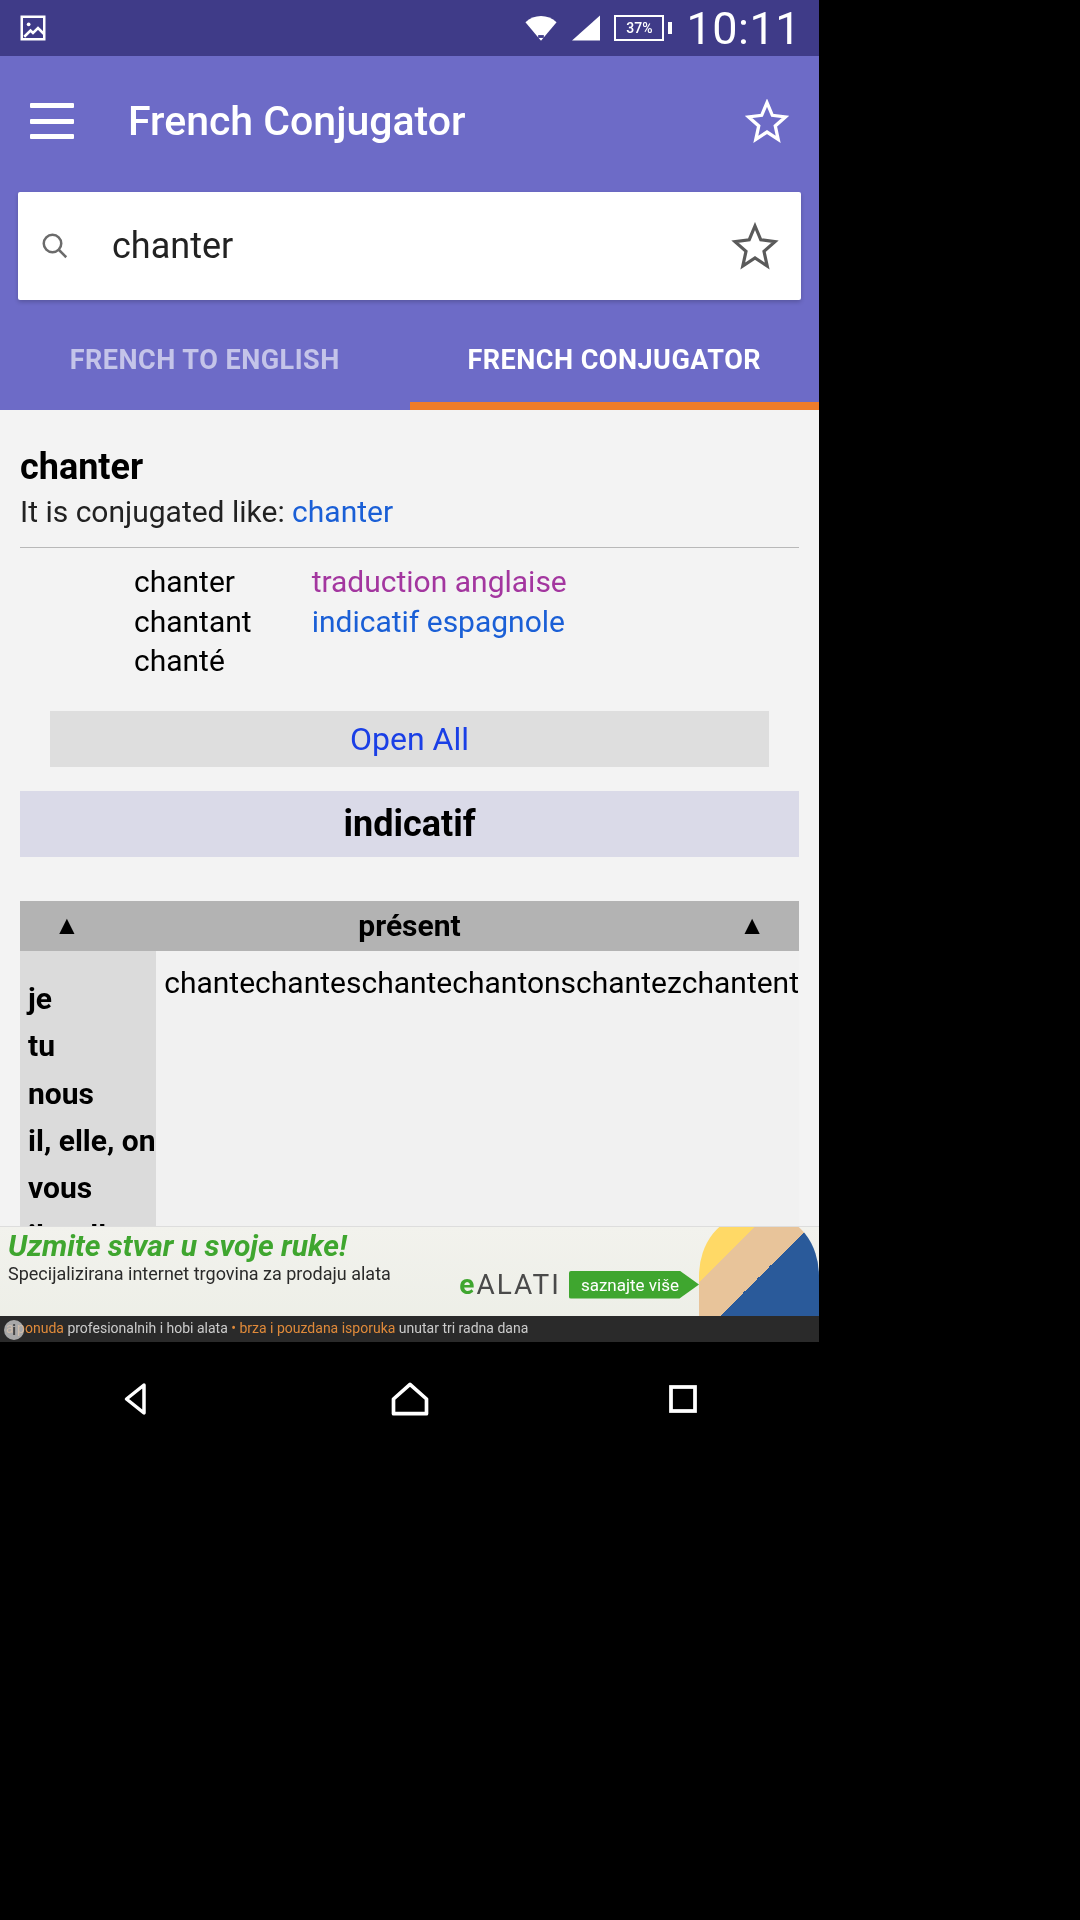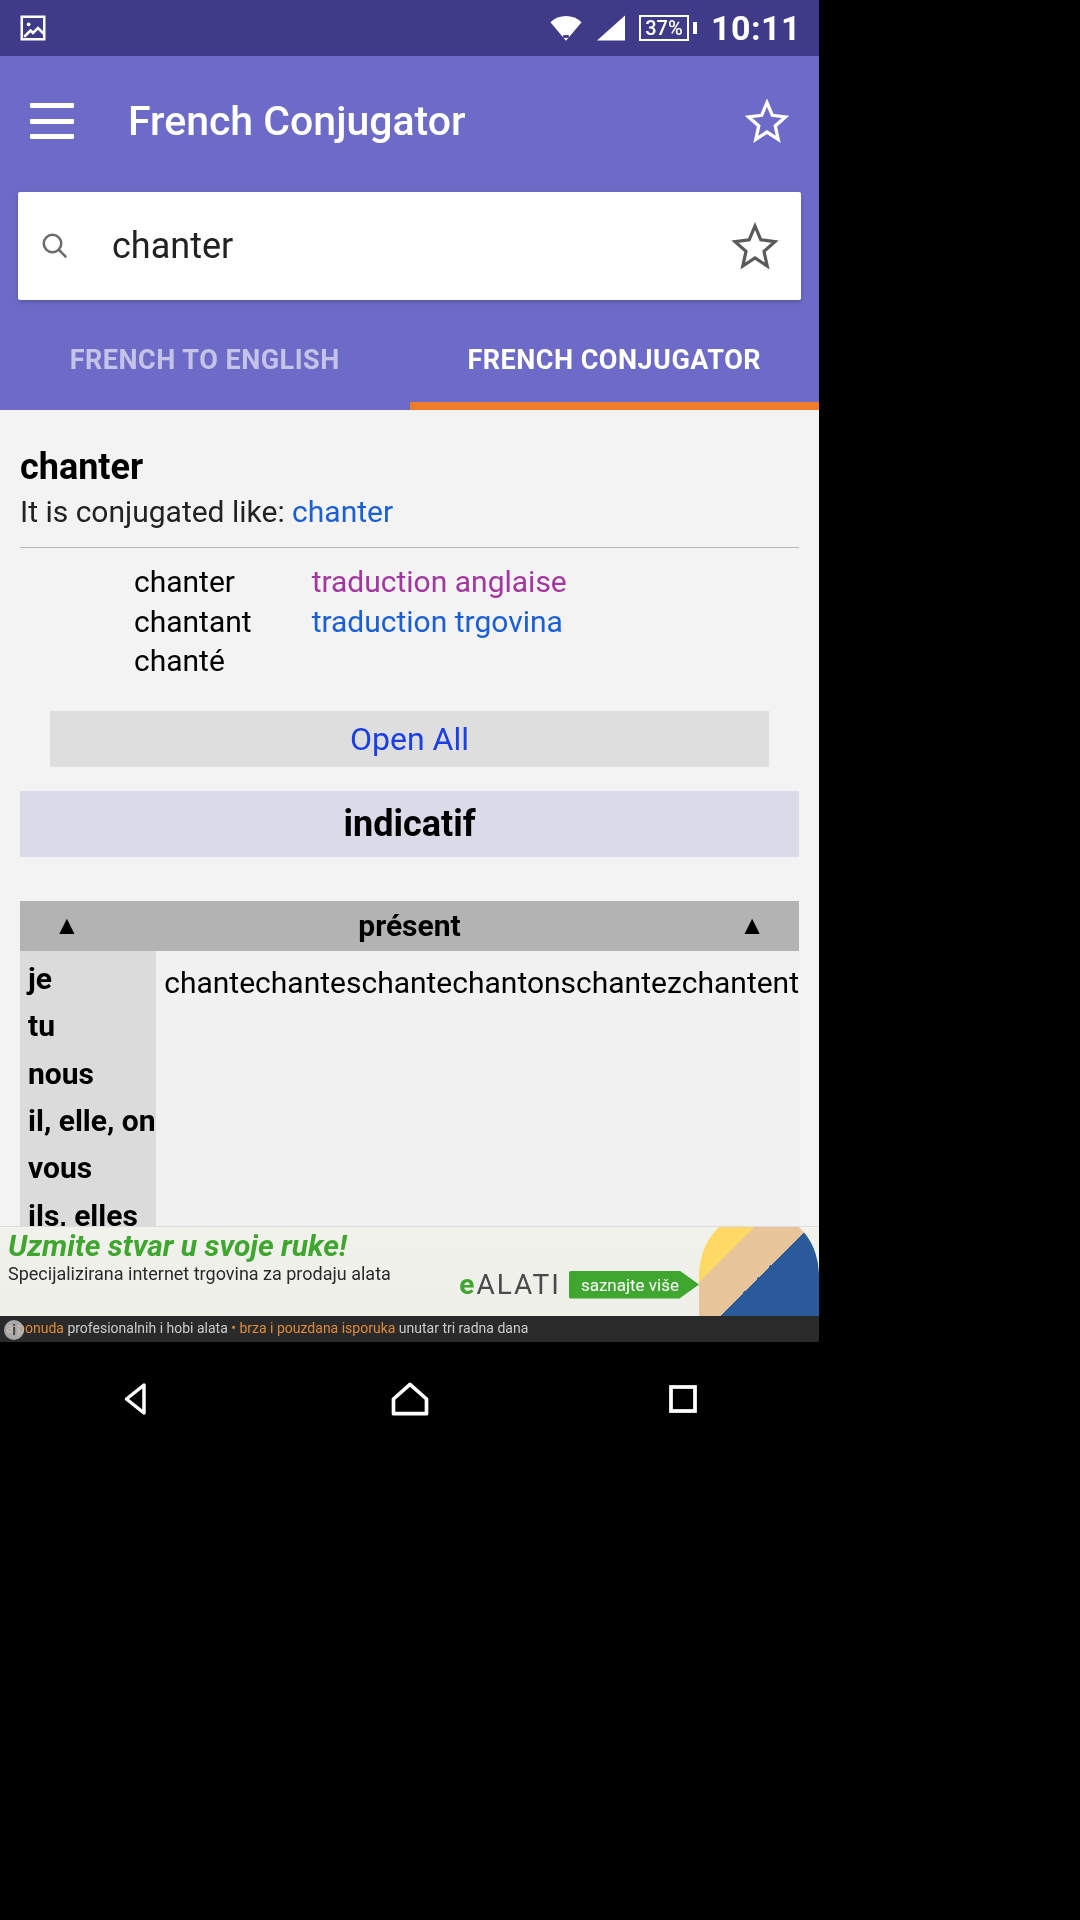--- a/index.html
+++ b/index.html
@@ -5,23 +5,23 @@
 * { margin:0; padding:0; box-sizing:border-box; font-family: Roboto, "Helvetica Neue", Arial, sans-serif; -webkit-font-smoothing:antialiased; }
 html,body { width:819px; height:1456px; background:#000; }
 .device { width:819px; height:1456px; display:flex; flex-direction:column; background:#f3f3f3; overflow:hidden; }
 
 
 .status-bar { height:56px; background:#3f3b88; color:#fff; display:flex; align-items:center; justify-content:space-between; padding:0 18px; }
 .status-left { display:flex; align-items:center; gap:10px; }
 .status-right { display:flex; align-items:center; gap:14px; }
 .sb-icon { fill:#fff; }
 .battery-box { display:flex; align-items:center; gap:4px; }
-.batt-outer { width:50px; height:26px; border:2px solid #fff; position:relative; display:flex; align-items:center; justify-content:center; font-size:20px; font-weight:500; }
+.batt-outer { width:50px; height:26px; border:2px solid #fff; position:relative; display:flex; align-items:center; justify-content:center; font-size:14px; font-weight:500; }
 .batt-tip { width:4px; height:12px; background:#fff; }
-.clock { font-size:34px; font-weight:700; letter-spacing:0.5px; }
+.clock { font-size:45px; font-weight:400; letter-spacing:0.5px; }
 
 
 .app-bar { height:130px; background:#6d6bc7; color:#fff; display:flex; align-items:center; padding:0 30px; }
 .hamburger { width:44px; height:36px; display:flex; flex-direction:column; justify-content:space-between; cursor:pointer; }
 .hamburger span { display:block; height:5px; background:#fff; border-radius:1px; }
 .app-title { margin-left:54px; font-size:41px; font-weight:500; flex:1; }
 .star-header { width:44px; height:44px; }
 
 
 .search-wrap { background:#6d6bc7; padding:6px 18px 10px 18px; }
@@ -48,21 +48,21 @@
 .link-purple { color:#a3369f; text-decoration:none; }
 .link-blue { color:#1a5fd6; text-decoration:none; }
 
 .open-all { margin:30px 30px 24px 30px; background:#dedede; height:56px; display:flex; align-items:center; justify-content:center; font-size:32px; color:#1a3fe6; font-weight:400; cursor:pointer; }
 
 .mood-header { background:#dadae8; height:66px; display:flex; align-items:center; justify-content:center; font-size:36px; font-weight:700; color:#000; margin:0 0 44px 0; }
 
 .tense-header { background:#b3b3b3; height:50px; display:flex; align-items:center; justify-content:space-between; padding:0 34px; font-size:30px; font-weight:700; color:#000; }
 .tri { font-size:26px; }
 .conj-table { display:flex; width:100%; }
-.pronoun-col { width:232px; background:#dbdbdb; display:flex; flex-direction:column; padding:4px 0 14px 8px; }
+.pronoun-col { width:232px; background:#dbdbdb; display:flex; flex-direction:column; padding:24px 0 14px 8px; }
 .pronoun-col span { font-size:30px; font-weight:700; color:#000; line-height:1.58; }
 .value-col { flex:1; background:#f1f1f1; display:flex; flex-direction:row; padding:8px 0 14px 8px; }
 .value-col span { font-size:30px; color:#000; line-height:1.58; }
 
 
 .ad { height:116px; background:linear-gradient(#f2f2ed,#eceee6); display:flex; align-items:stretch; position:relative; overflow:hidden; border-top:1px solid #ddd; }
 .ad-text { padding:4px 8px 0 8px; flex:1; }
 .ad-title { font-size:30px; font-style:italic; font-weight:700; color:#3fa62f; line-height:1; }
 .ad-sub { font-size:18px; color:#2a2a2a; margin-top:2px; }
 .ad-brand { display:flex; align-items:center; gap:8px; }
@@ -148,21 +148,21 @@
     <div class="hr"></div>
 
     <div class="forms-row">
       <div class="forms-col">
         <span>chanter</span>
         <span>chantant</span>
         <span>chanté</span>
       </div>
       <div class="forms-col">
         <a class="link-purple" href="#">traduction anglaise</a>
-        <a class="link-blue" href="#">traduction trgovina</a>
+        <a class="link-blue" href="#">indicatif espagnole</a>
       </div>
     </div>
 
     <div class="open-all">Open All</div>
 
     <div class="mood-header">indicatif</div>
 
     <div class="tense-header">
       <span class="tri">▲</span>
       <span>présent</span>

